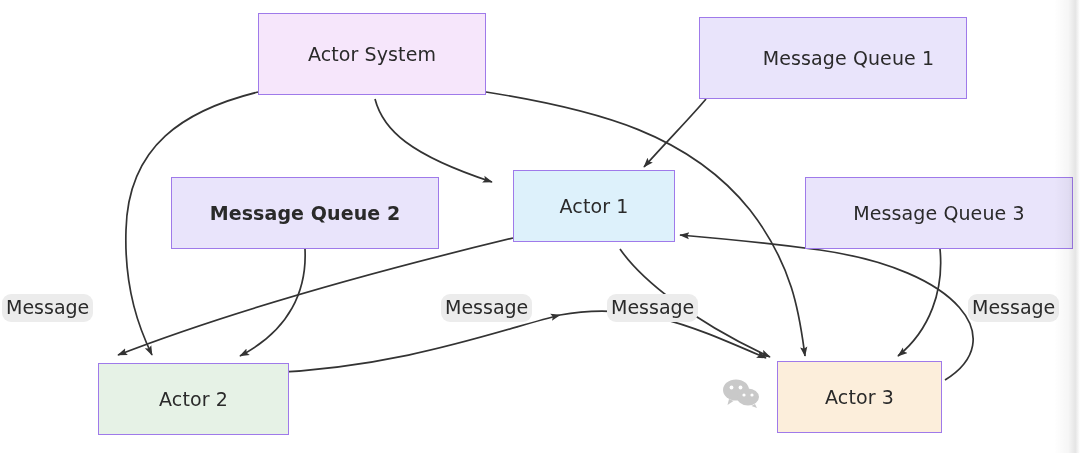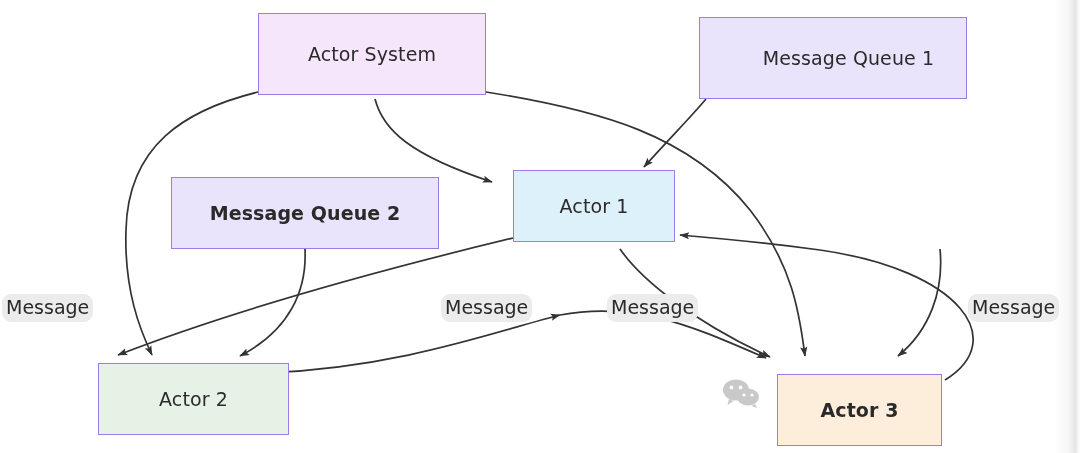--- a/index.html
+++ b/index.html
@@ -126,26 +126,29 @@
   </div>
 
   <div class="node" style="left:171px; top:177px; width:268px; height:72px; background:#e9e4fb;font-weight:bold;">
     <span>Message Queue 2</span>
   </div>
 
   <div class="node" style="left:513px; top:170px; width:162px; height:72px; background:#ddf1fb;">
     <span>Actor 1</span>
   </div>
 
+  <div class="node" style="left:805px; top:177px; width:268px; height:72px; background:#e9e4fb;">
+    <span>Message Queue 3</span>
+  </div>
 
   <div class="node" style="left:98px; top:363px; width:191px; height:72px; background:#e6f2e6;">
     <span>Actor 2</span>
   </div>
 
-  <div class="node" style="left:777px; top:374px; width:165px; height:72px; background:#fceedb;font-weight:bold;">
+  <div class="node" style="left:777px; top:361px; width:165px; height:72px; background:#fceedb;">
     <span>Actor 3</span>
   </div>
 
   <div class="edge-label" style="left:2px; top:294px;">
     <span>Message</span>
   </div>
   <div class="edge-label" style="left:441px; top:294px;">
     <span>Message</span>
   </div>
   <div class="edge-label" style="left:607px; top:294px;">

